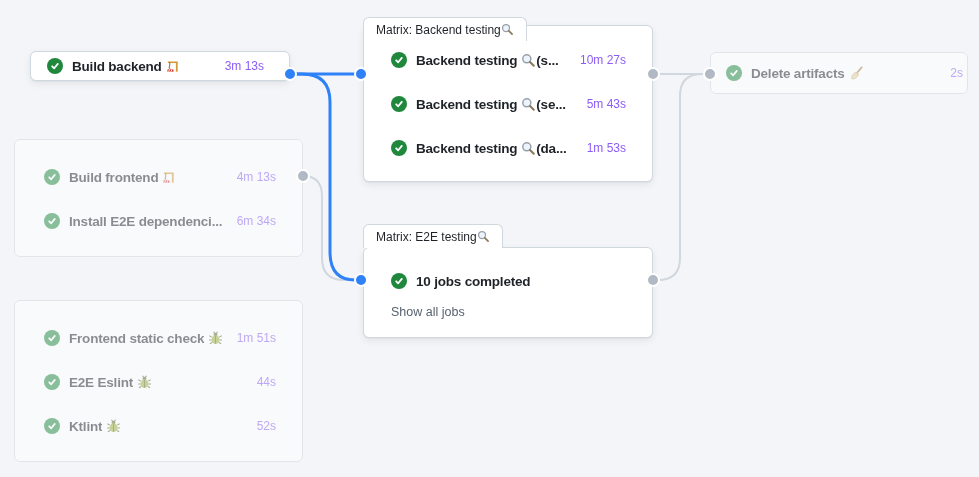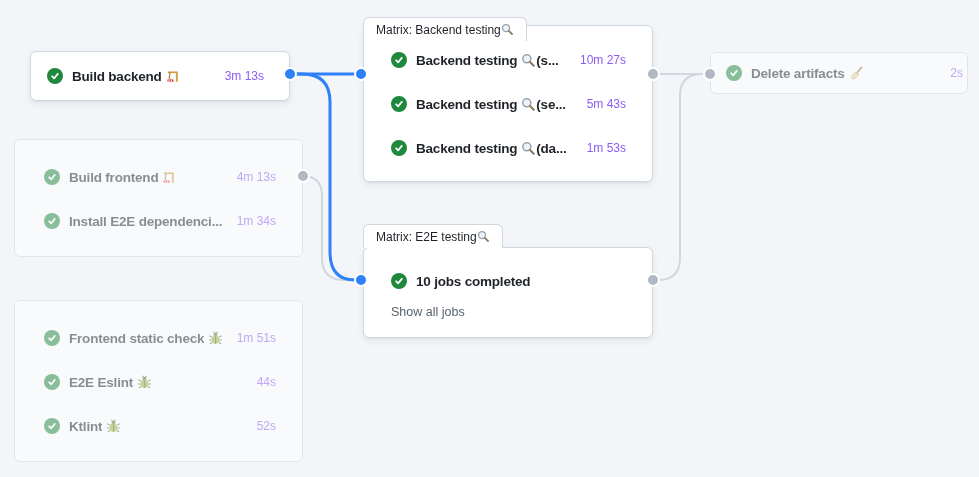--- a/index.html
+++ b/index.html
@@ -15,21 +15,21 @@
   .check{width:16px;height:16px;border-radius:50%;background:#1f883d;flex:0 0 16px;display:flex;align-items:center;justify-content:center;margin-right:9px;}
   .jname{font-size:13.5px;font-weight:700;color:#1f2328;letter-spacing:-0.2px;white-space:nowrap;overflow:hidden;min-width:0;flex:0 1 auto;}
   .suffix{font-size:13.5px;font-weight:700;color:#1f2328;letter-spacing:-0.2px;white-space:nowrap;flex:0 0 auto;}
   .eicon{display:flex;align-items:center;flex:0 0 auto;margin-left:4px;}
   .dur{margin-left:auto;padding-left:8px;font-size:12px;color:#8b5cf6;white-space:nowrap;flex:0 0 auto;}
   .dot{position:absolute;z-index:5;width:10px;height:10px;border-radius:50%;border:2px solid #fff;}
   .dot.blue{background:#2f81f7;}
   .dot.gray{background:#b1bac4;}
   .link{font-size:12.5px;color:#59636e;cursor:pointer;display:inline-block;margin-top:1px;}
   
-  #card-build-backend{left:30px;top:51px;width:260px;height:50px;padding:0 25px 0 16px;}
+  #card-build-backend{left:30px;top:51px;width:260px;height:30px;padding:0 25px 0 16px;}
   #card-build-group{left:14px;top:139px;width:289px;height:118px;padding:15px 26px 0 29px;}
   #card-lint-group{left:14px;top:300px;width:289px;height:162px;padding:15px 26px 0 29px;}
   #tab-matrix-backend{left:363px;top:17px;}
   #card-matrix-backend{left:363px;top:25px;width:290px;height:157px;padding:12px 26px 0 27px;}
   #tab-matrix-e2e{left:363px;top:224px;}
   #card-matrix-e2e{left:363px;top:247px;width:290px;height:91px;padding:12px 26px 0 27px;}
   #card-delete{left:710px;top:52px;width:258px;height:42px;padding:0 4px 0 15px;}
 </style>
 </head>
 <body>
@@ -86,21 +86,21 @@
       </span>
       <span class="dur">4m 13s</span>
     </div>
     <div class="row">
       <span class="check">
         <svg width="10" height="10" viewBox="0 0 10 10">
             <path d="M2.2 5.3 L4.2 7.3 L7.8 2.9" stroke="#fff" stroke-width="1.8" fill="none" stroke-linecap="round" stroke-linejoin="round"></path>
           </svg>
       </span>
       <span class="jname">Install E2E dependenci...</span>
-      <span class="dur">1m 34s</span>
+      <span class="dur">6m 34s</span>
     </div>
   </div>
 
   <div class="card dimmed" id="card-lint-group">
     <div class="row">
       <span class="check">
         <svg width="10" height="10" viewBox="0 0 10 10">
             <path d="M2.2 5.3 L4.2 7.3 L7.8 2.9" stroke="#fff" stroke-width="1.8" fill="none" stroke-linecap="round" stroke-linejoin="round"></path>
           </svg>
       </span>

